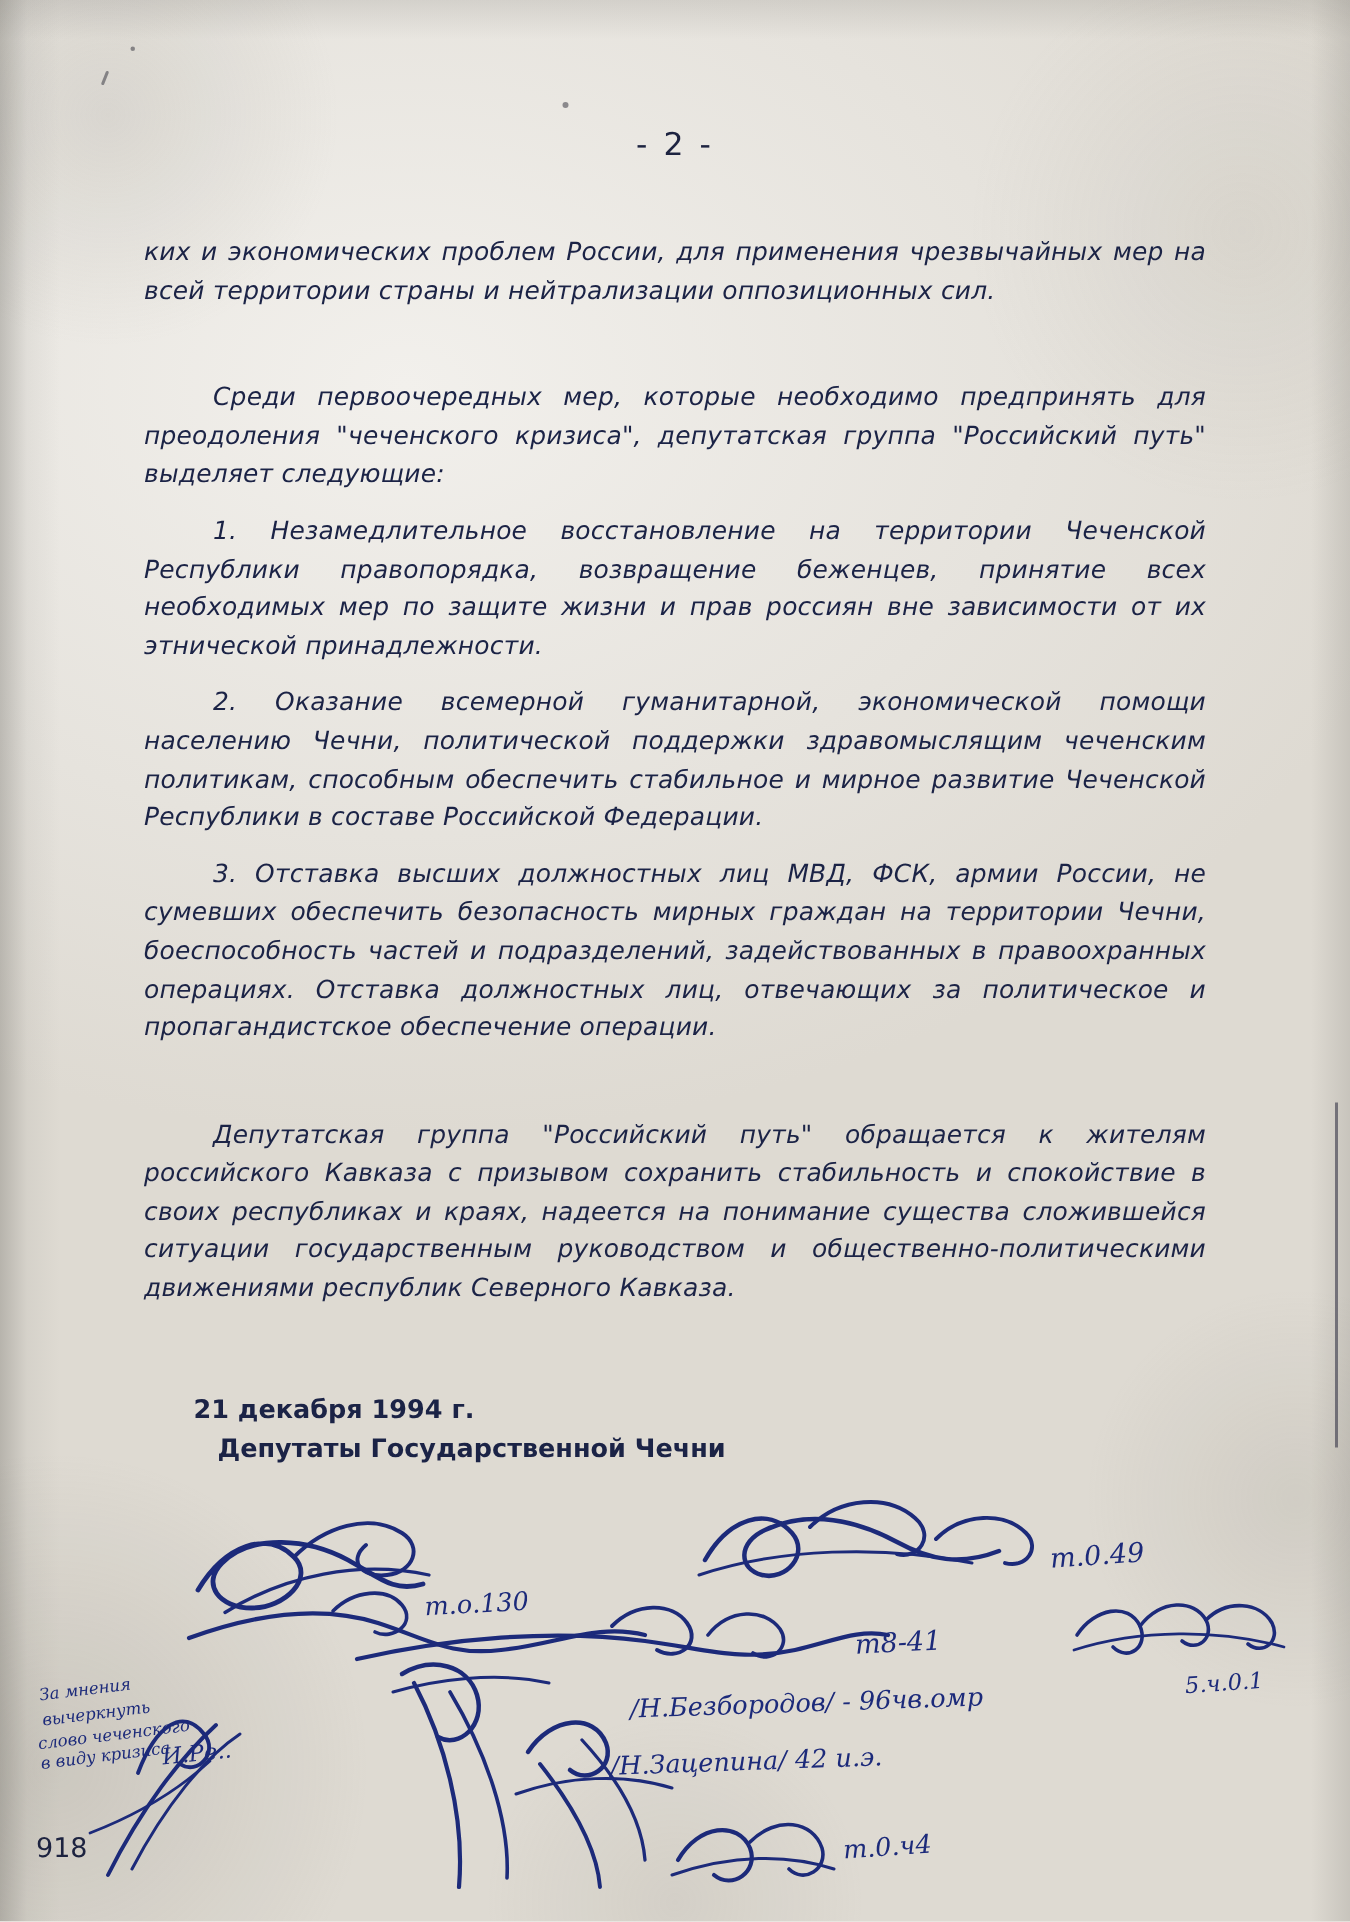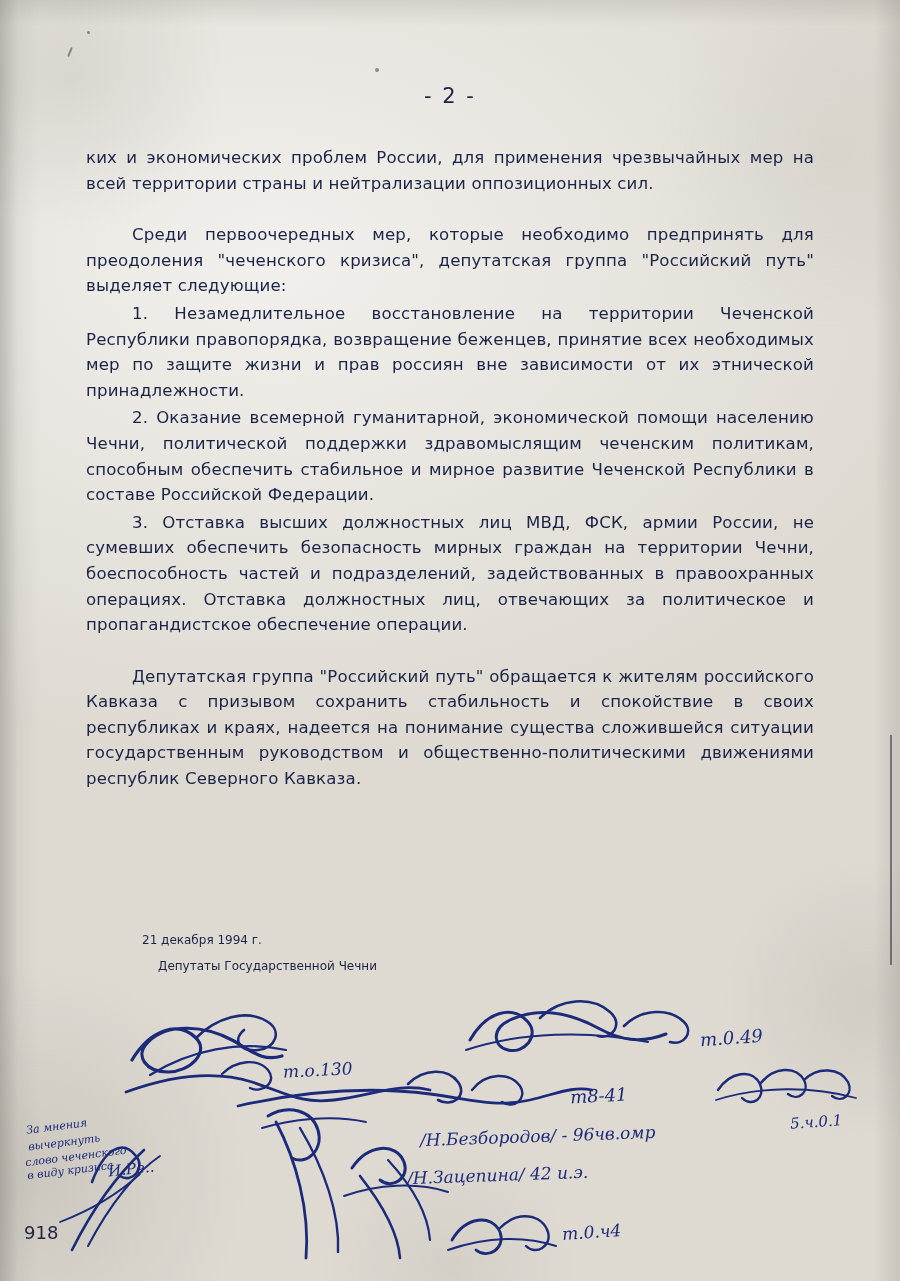--- a/index.html
+++ b/index.html
@@ -91,36 +91,38 @@
     position: absolute;
     left: 84px;
     top: 143px;
     width: 732px;
     color: #1b2346;
     font-size: 16.6px;
     line-height: 25.6px;
     letter-spacing: 0.15px;
   }
   .body-text p {
-    margin: 2px;
+    margin: 12px;
     text-align: justify;
     text-justify: inter-word;
+    font-style: italic;
   }
   .para-gap {
     height: 22px;
   }
   .indent { text-indent: 46px; }
 
   .signblock {
     position: absolute;
-    left: 142px;
+    left: 129px;
     top: 928px;
     color: #1b2346;
-    font-size: 12px;
+    font-size: 17px;
     line-height: 25.6px;
+    font-weight: bold;
   }
   .signblock div { white-space: pre; }
   .signblock .l2 { padding-left: 16px; }
 
   
   .sig-layer {
     position: absolute;
     left: 0;
     top: 0;
     width: 900px;

